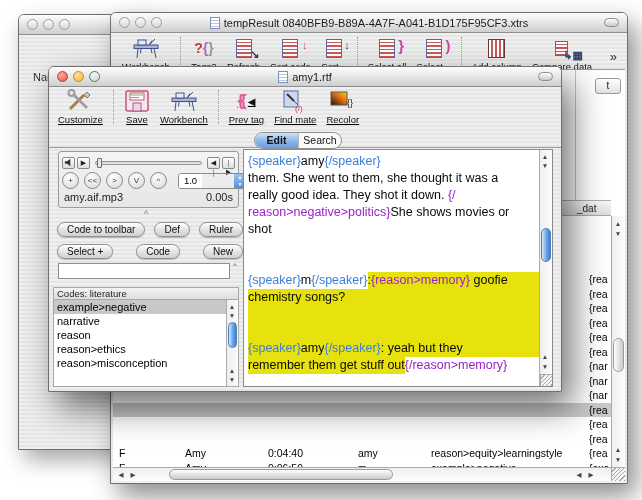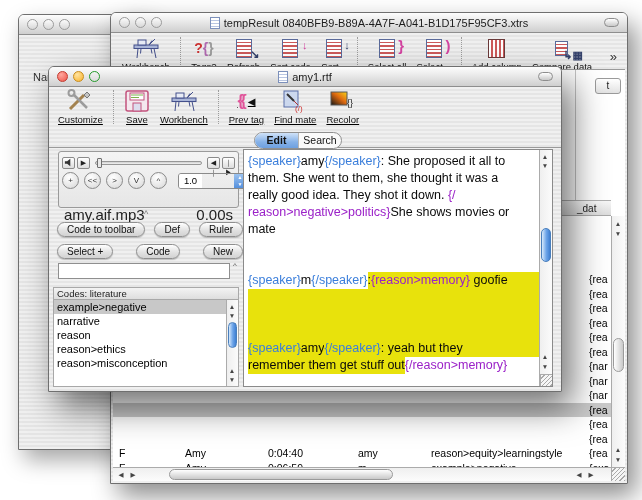--- a/index.html
+++ b/index.html
@@ -77,21 +77,21 @@
   .sqbtn{width:13px;height:12px;border:1px solid #8a8a8a;border-radius:2px;background:linear-gradient(#fff,#ddd);
     font-size:7px;line-height:10px;text-align:center;color:#222;padding:0;}
   .slider{flex:1;height:4px;margin:0 3px;border:1px solid #979797;border-radius:2px;background:linear-gradient(#cfcfcf,#f2f2f2);position:relative;}
   .playhead{position:absolute;left:1px;top:-4px;width:5px;height:10px;border:1px solid #6f6f6f;background:#e8e8e8;border-radius:1px;}
   .prow2{position:absolute;left:3px;top:20px;display:flex;align-items:center;gap:5px;}
   .rbtn{width:17px;height:17px;border:1px solid #8a8a8a;border-radius:50%;background:radial-gradient(circle at 40% 30%,#ffffff,#d6d6d6);
     font-size:8px;color:#333;text-align:center;line-height:15px;padding:0;}
   .rate{display:flex;width:69px;height:16px;border:1px solid #8a8a8a;border-radius:3px;overflow:hidden;margin-left:6px;gap:32px;}
   .rate .val{flex:1;background:#fff;font-size:9.5px;text-align:center;line-height:14px;}
   .rate .step{width:12px;background:linear-gradient(#9cc3f0,#5590dd);color:#fff;font-size:5px;line-height:7px;text-align:center;}
-  .prow3{position:absolute;left:5px;right:5px;top:54px;display:flex;justify-content:space-between;font-size:15px;color:#222;}
+  .prow3{position:absolute;left:5px;right:5px;top:39px;display:flex;justify-content:space-between;font-size:11px;color:#222;}
   #disclosure{position:absolute;left:95px;top:142px;font-size:9px;color:#777;}
 
   .btnrows{position:absolute;left:8px;top:155px;width:186px;}
   .btnrow{display:flex;justify-content:space-between;margin-bottom:7px;}
   .aquabtn{border:1px solid #8f8f8f;border-radius:9px;background:linear-gradient(#ffffff,#e2e2e2 55%,#d2d2d2);
     font-size:10px;color:#111;padding:1px 9px;box-shadow:0 1px 1px rgba(0,0,0,.2);white-space:nowrap;}
   #code-input{position:absolute;left:9px;top:196px;width:172px;height:16px;border:1px solid #8f8f8f;background:#fff;font-size:10px;padding:0 3px;}
   #input-caret{position:absolute;left:184px;top:194px;font-size:8px;color:#555;}
 
   #codes-hdr{position:absolute;left:4px;top:220px;width:186px;height:12px;border:1px solid #a8a8a8;border-bottom:none;
@@ -447,29 +447,29 @@
         <span class="sb-arrow" style="top:1px;left:-1px;">▲</span>
         <span class="sb-arrow" style="top:10px;left:-1px;">▼</span>
         <span class="thumb-blue" style="left:1px;width:9px;top:22px;height:26px;"></span>
         <span class="sb-arrow" style="bottom:10px;left:-1px;">▲</span>
         <span class="sb-arrow" style="bottom:1px;left:-1px;">▼</span>
       </div>
     </div>
 
     <div id="editor">
       <div id="transcript">
-          <div class="tl"><span class="seg2 c-blue">{speaker}</span><span class="seg2">amy</span><span class="seg2 c-blue">{/speaker}</span><span class="seg2">: She proposed it all to</span></div>
+          <div class="tl"><span class="seg2 c-blue">{speaker}</span><span class="seg2">amy</span><span class="seg2 c-blue">{/speaker}</span></div>
           <div class="tl"><span class="seg2">them. She went to them, she thought it was a</span></div>
           <div class="tl"><span class="seg2">really good idea. They shot it down. </span><span class="seg2 c-purple">{/</span></div>
           <div class="tl"><span class="seg2 c-purple">reason&gt;negative&gt;politics}</span><span class="seg2">She shows movies or</span></div>
-          <div class="tl"><span class="seg2">mate</span></div>
+          <div class="tl"><span class="seg2">shot</span></div>
           <div class="tl"></div>
           <div class="tl"></div>
           <div class="tl"><span class="seg2 c-blue">{speaker}</span><span class="seg2">m</span><span class="seg2 c-blue">{/speaker}</span><span class="seg2 hl">:</span><span class="seg2 c-purple hl">{reason&gt;memory}</span><span class="seg2 hl"> goofie</span><span class="tfill"></span></div>
-          <div class="tl"><span class="tfill"></span></div>
+          <div class="tl"><span class="seg2 hl">chemistry songs?</span><span class="tfill"></span></div>
           <div class="tl"><span class="tfill"></span></div>
           <div class="tl"><span class="tfill"></span></div>
           <div class="tl"><span class="seg2 c-blue hl">{speaker}</span><span class="seg2 hl">amy</span><span class="seg2 c-blue hl">{/speaker}</span><span class="seg2 hl">: yeah but they</span><span class="tfill"></span></div>
           <div class="tl"><span class="seg2 hl">remember them get stuff out</span><span class="seg2 c-purple">{/reason&gt;memory}</span></div>
         </div>
       <div id="editor-sb">
         <span class="sb-arrow" style="top:1px;left:-1px;">▲</span>
         <span class="sb-arrow" style="top:10px;left:-1px;">▼</span>
         <span class="thumb-blue" style="left:1px;width:10px;top:78px;height:34px;"></span>
         <span class="sb-arrow" style="bottom:24px;left:-1px;">▲</span>

